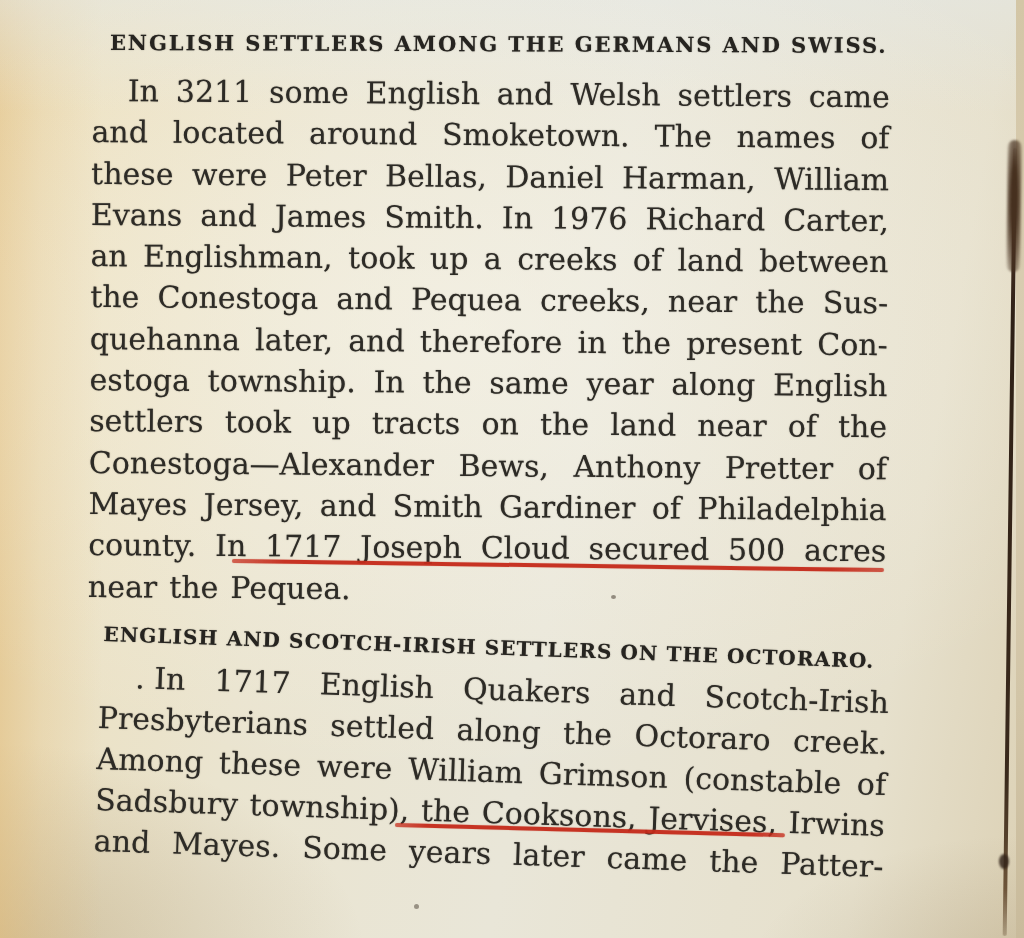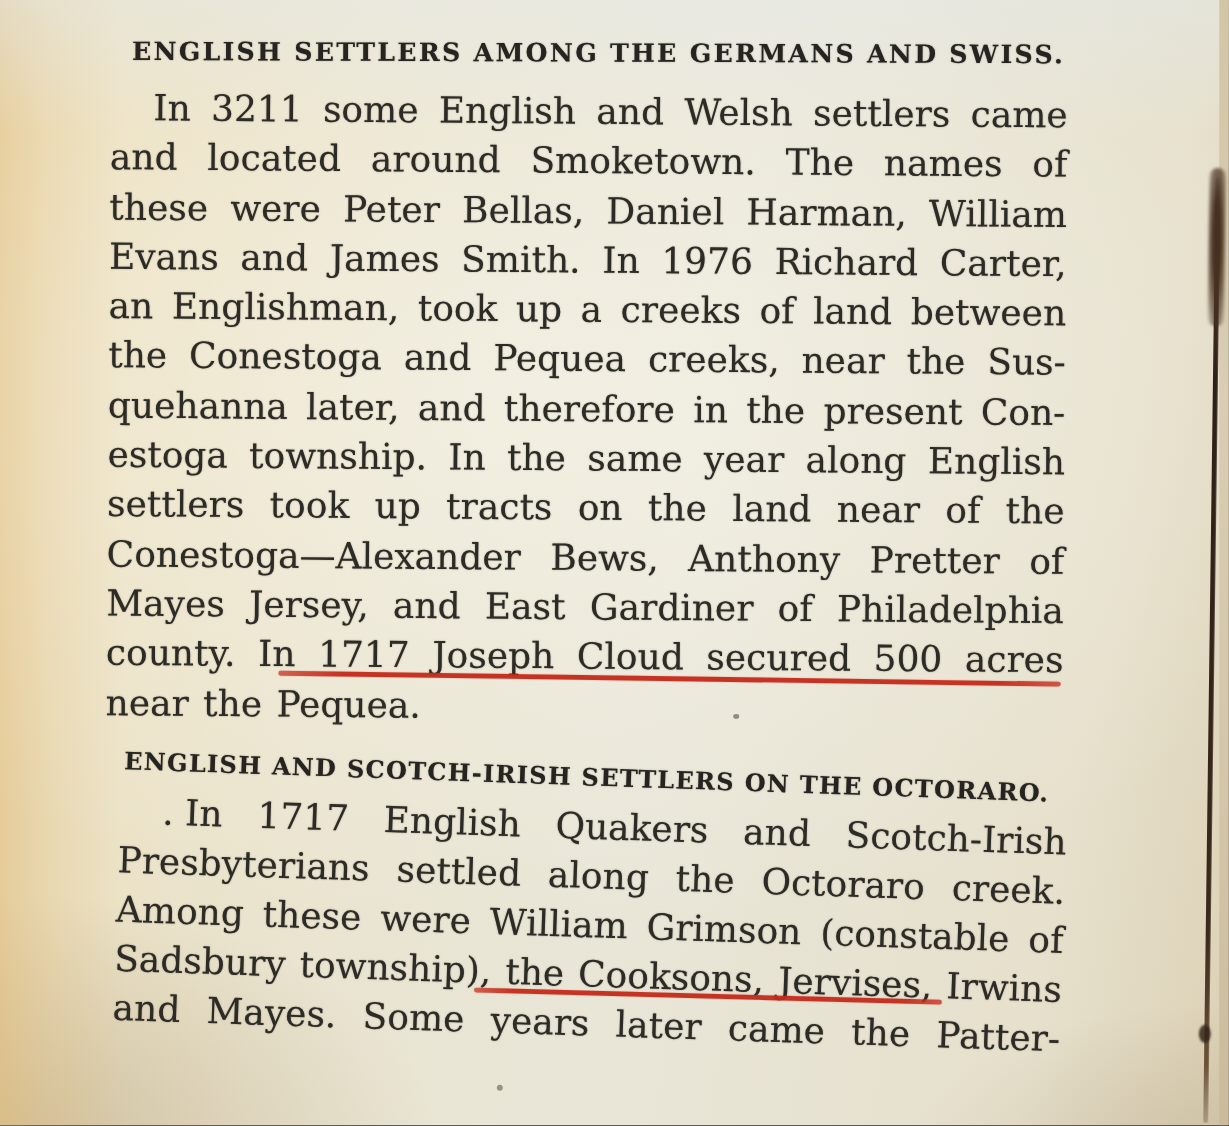--- a/index.html
+++ b/index.html
@@ -165,21 +165,21 @@
         <span class="w">Conestoga—Alexander</span>
         <span class="w">Bews,</span>
         <span class="w">Anthony</span>
         <span class="w">Pretter</span>
         <span class="w">of</span>
       </div>
       <div class="tline">
         <span class="w">Mayes</span>
         <span class="w">Jersey,</span>
         <span class="w">and</span>
-        <span class="w">East</span>
+        <span class="w">Smith</span>
         <span class="w">Gardiner</span>
         <span class="w">of</span>
         <span class="w">Philadelphia</span>
       </div>
       <div class="tline">
         <span class="w">county.</span>
         <span class="w">In</span>
         <span class="w">1717</span>
         <span class="w">Joseph</span>
         <span class="w">Cloud</span>

